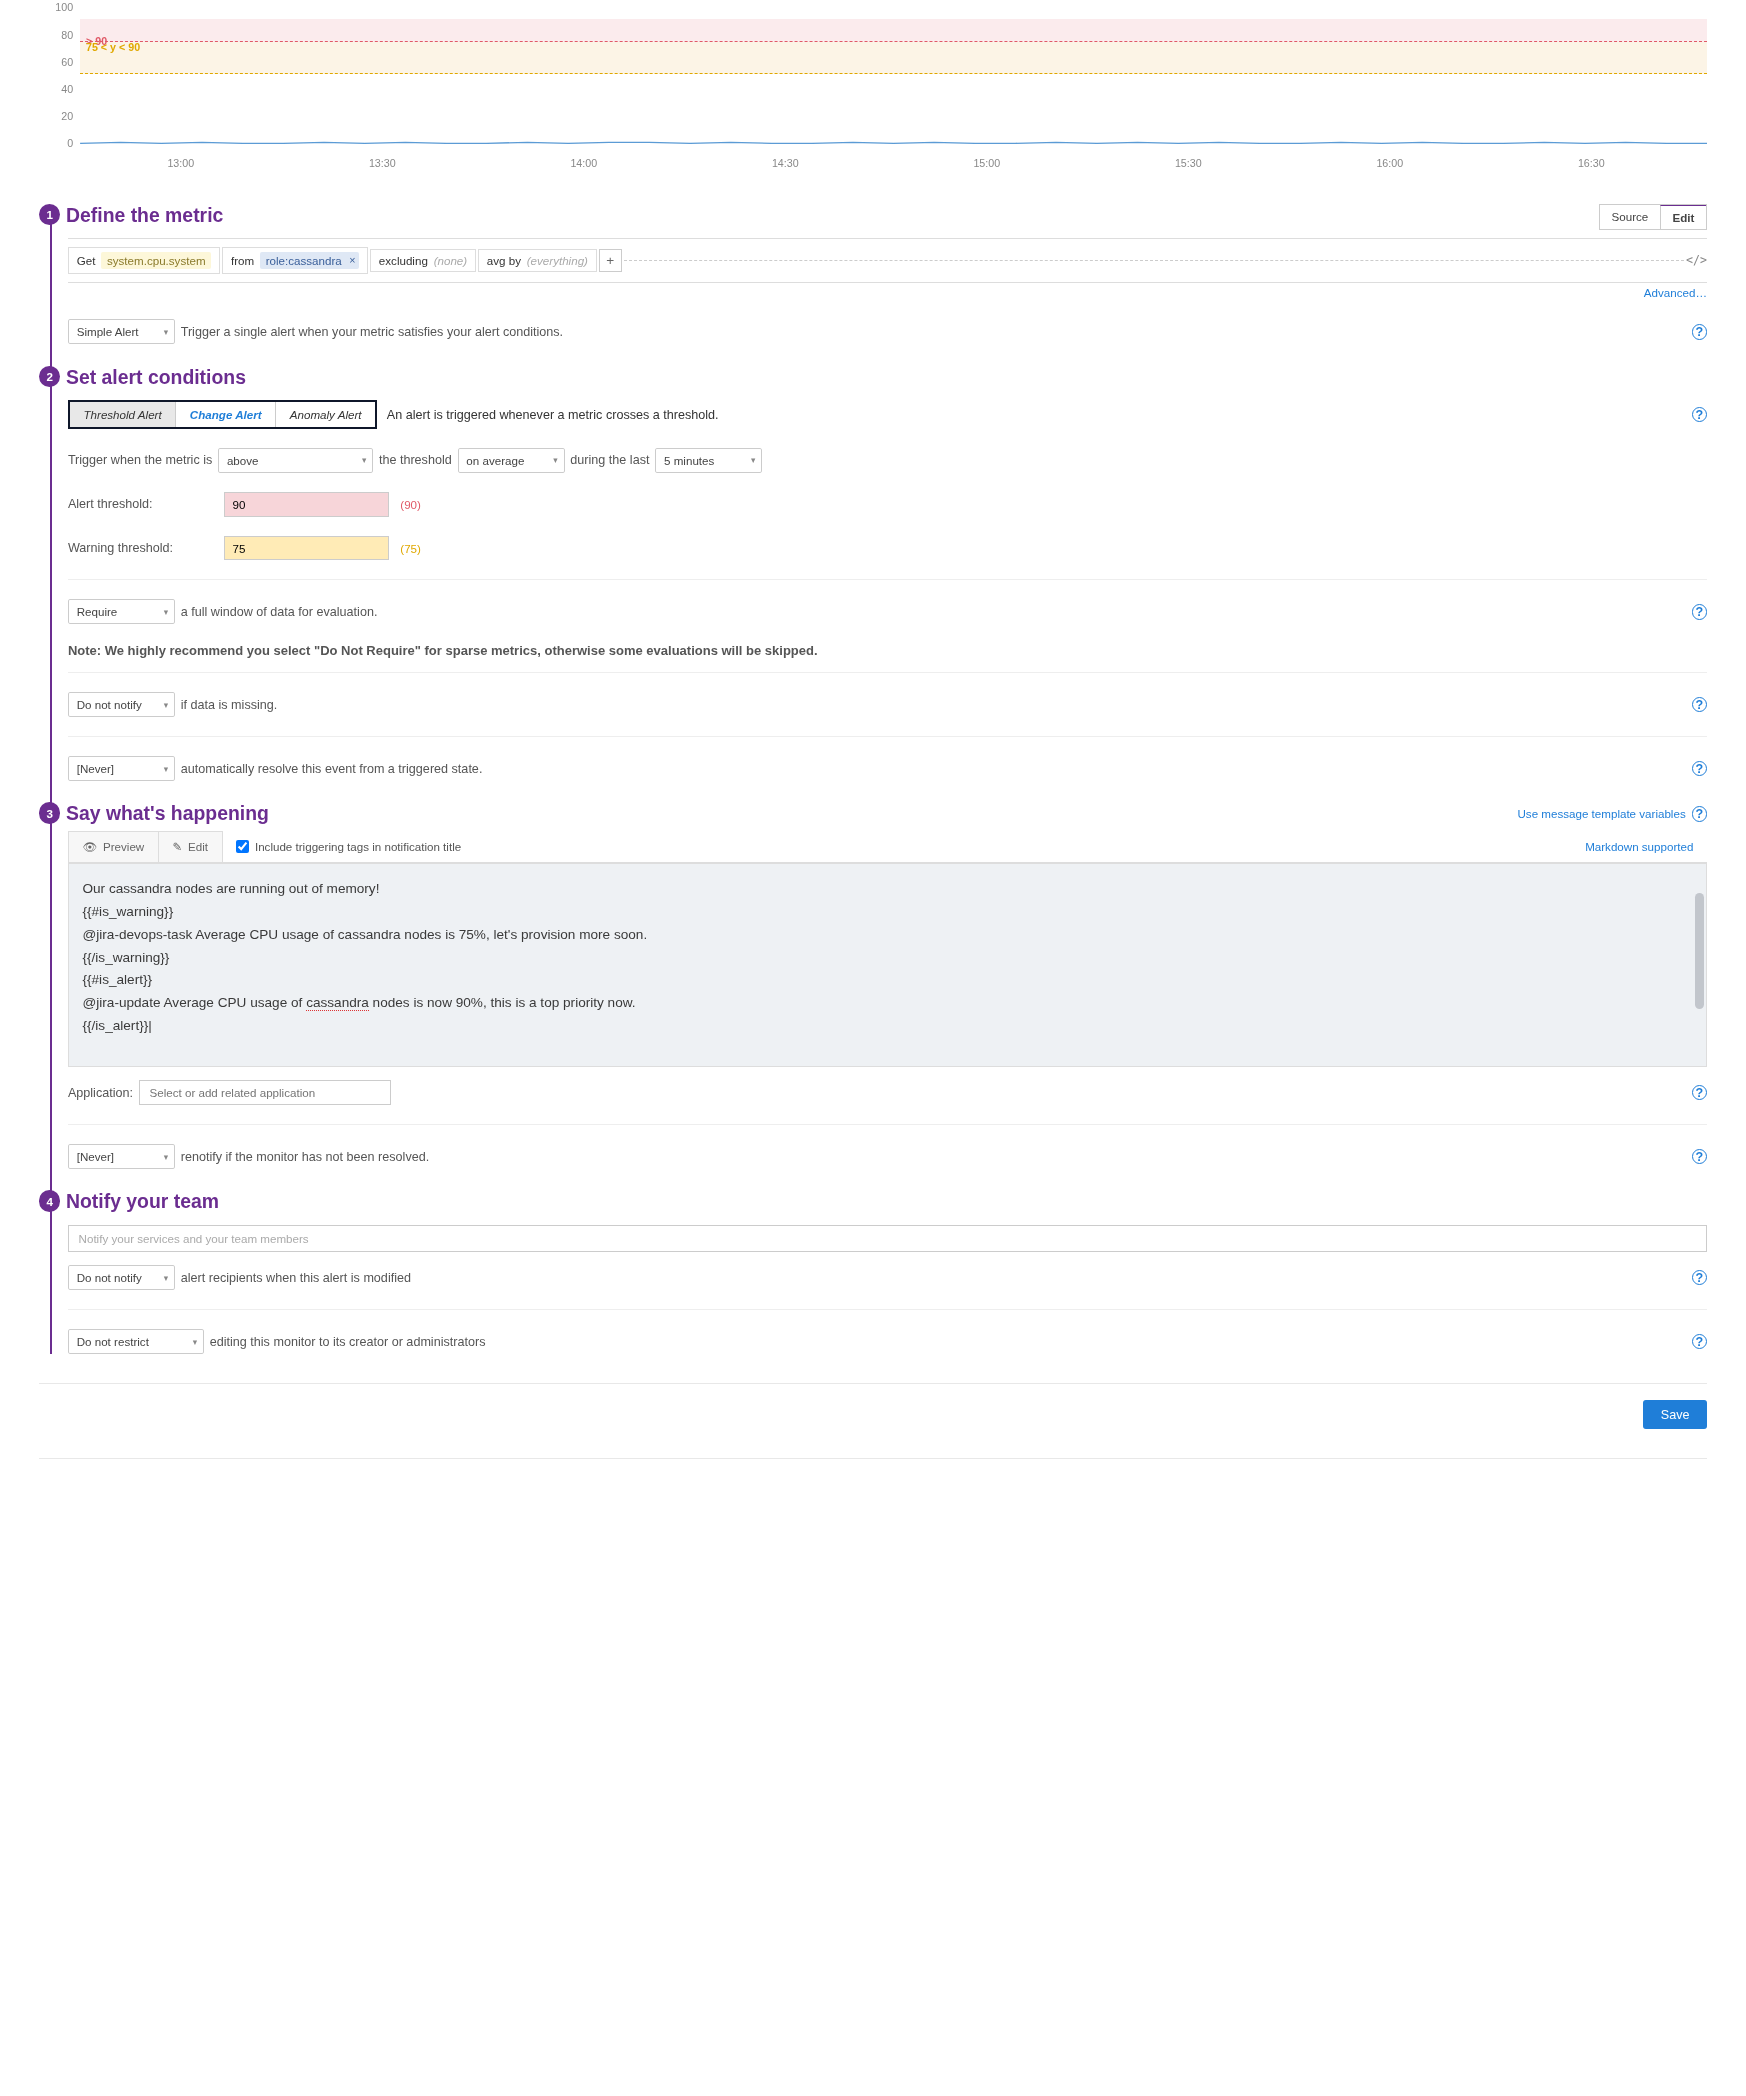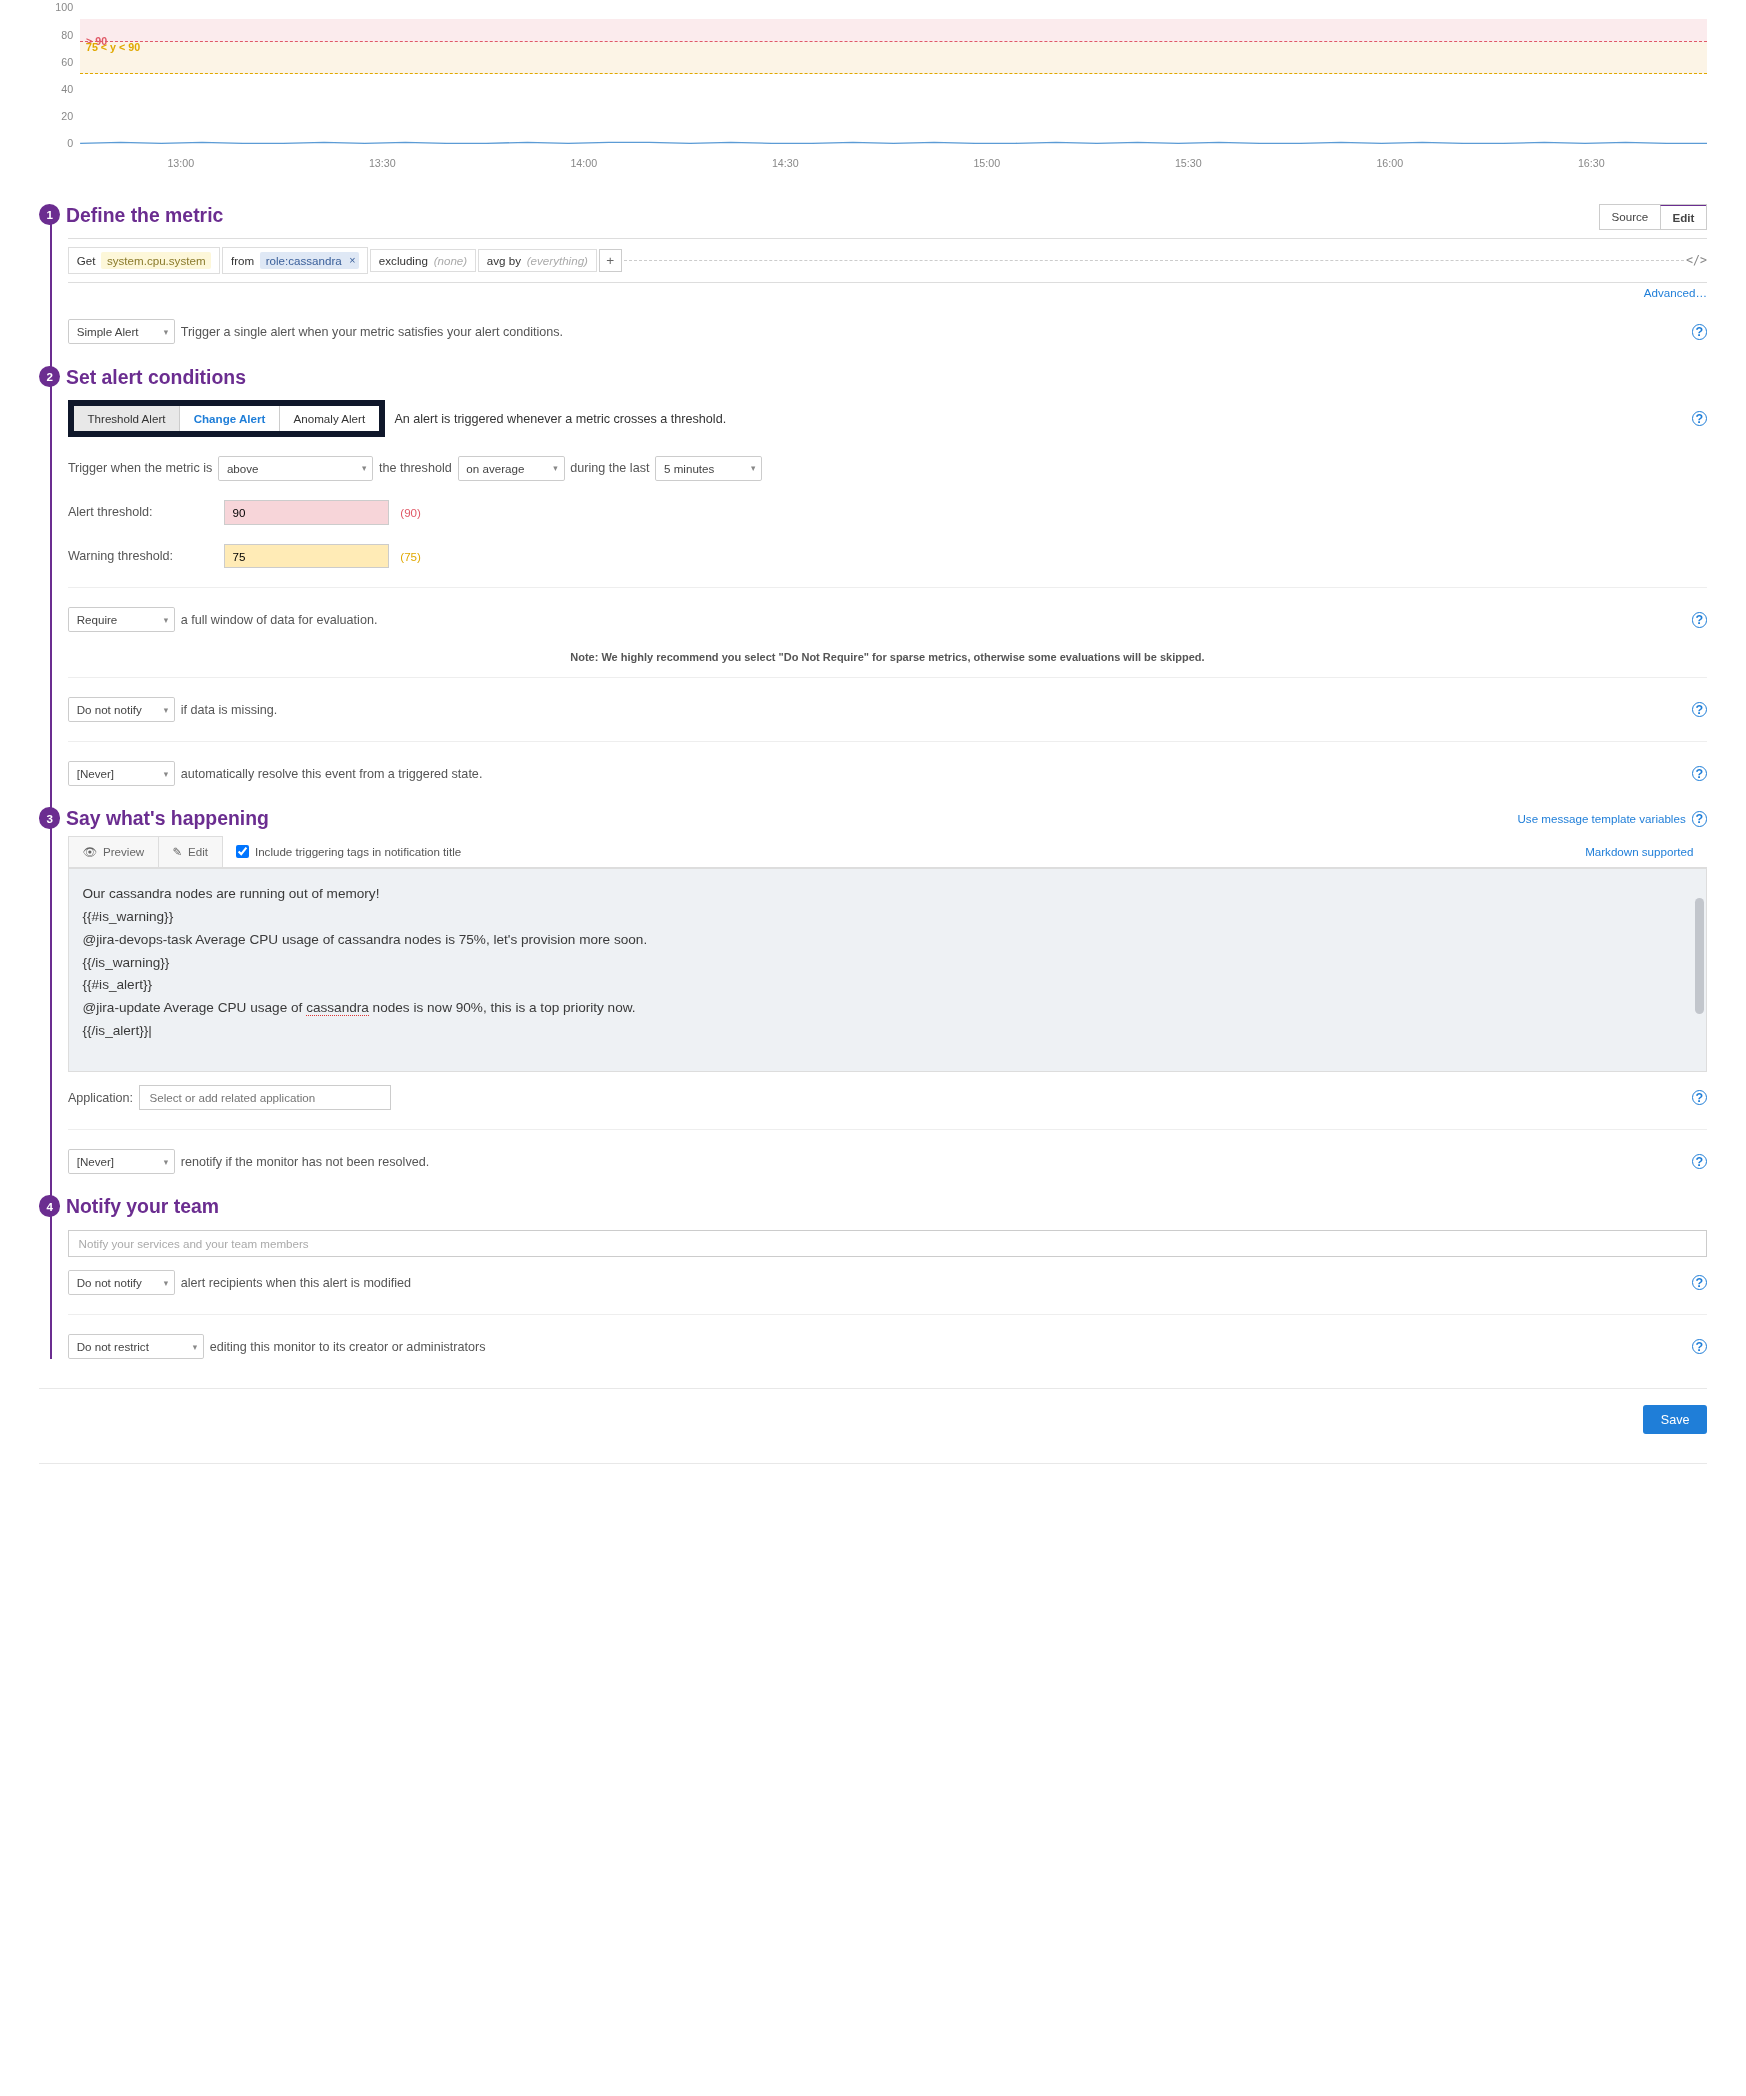--- a/index.html
+++ b/index.html
@@ -47,35 +47,35 @@
   .advanced-link { text-align: right; margin-top: 3.9px; }
   .link { color: #1f7ed8; font-size: 11.6px; cursor: pointer; }
   .help { color: #1f7ed8; font-weight: bold; font-size: 12.6px; width: 15.5px; height: 15.5px; border: 1.5px solid #1f7ed8; border-radius: 50%; display: inline-flex; align-items: center; justify-content: center; }
   .help-right { margin-left: auto; }
 
   .tabs-right { float: right; display: flex; border: 1px solid #ccc; }
   .tabs-right .tab { padding: 4.9px 11.6px; font-size: 11.6px; color: #444; cursor: pointer; }
   .tabs-right .tab + .tab { border-left: 1px solid #ccc; }
   .tabs-right .tab.active { border-top: 1.9px solid #6b2d90; font-weight: 600; }
 
-  .alert-type-tabs { display: flex; border: 6px solid #0f172a; width: fit-content; }
+  .alert-type-tabs { display: flex; border: 2px solid #0f172a; width: fit-content; font-style: italic; }
   .alert-type-tabs .at { padding: 5.8px 13.6px; font-size: 11.6px; border-right: 1px solid #ccc; cursor: pointer; }
   .alert-type-tabs .at:last-child { border-right: none; }
   .at.selected { background: #e8e8e8; }
   .at.change { color: #1f7ed8; font-weight: 600; }
   .conditions-row { display: flex; align-items: center; gap: 9.7px; margin: 9.7px 0 17.5px; }
 
   .threshold-input { width: 165px; border: 1px solid #ccc; padding: 4.9px 7.8px; font-size: 11.6px; }
   .thr-alert   { background: rgba(224,89,103,0.25); }
   .thr-warn    { background: rgba(255,215,110,0.5); }
   .thr-val-label { font-size: 11.6px; margin-left: 5.8px; }
   .thr-val-alert { color: #e05967; }
   .thr-val-warn  { color: #e0a800; }
 
-  .note { font-size: 11px; color: #555; font-weight: 600; margin: 7.8px 0 13.6px; text-align: center; }
+  .note { font-size: 13px; color: #555; font-weight: 600; margin: 7.8px 0 13.6px; }
 
   .divider { border-top: 1px solid #eee; margin: 9.7px 0; }
 
   .editor-toggle-tabs { display: flex; align-items: center; border-bottom: 1px solid #ddd; }
   .editor-toggle-tabs .et { padding: 7.8px 13.6px; font-size: 11.6px; color: #666; display: inline-flex; align-items: center; gap: 5.8px; border: 1px solid #ddd; border-bottom: none; background: #f7f7f7; }
   .editor-toggle-tabs .et + .et { border-left: none; }
   .editor-toggle-tabs .chk-wrap { padding: 7.8px 13.6px; font-size: 11.6px; color: #555; display: inline-flex; align-items: center; gap: 5.8px; }
   .editor-toggle-tabs .md-link { margin-left: auto; padding: 7.8px 13.6px; }
 
   .msg-editor { background: #eef1f4; border: 1px solid #ddd; padding: 9.7px 13.6px; font-size: 13.6px; color: #3a3a3a; position: relative; min-height: 204px; }

